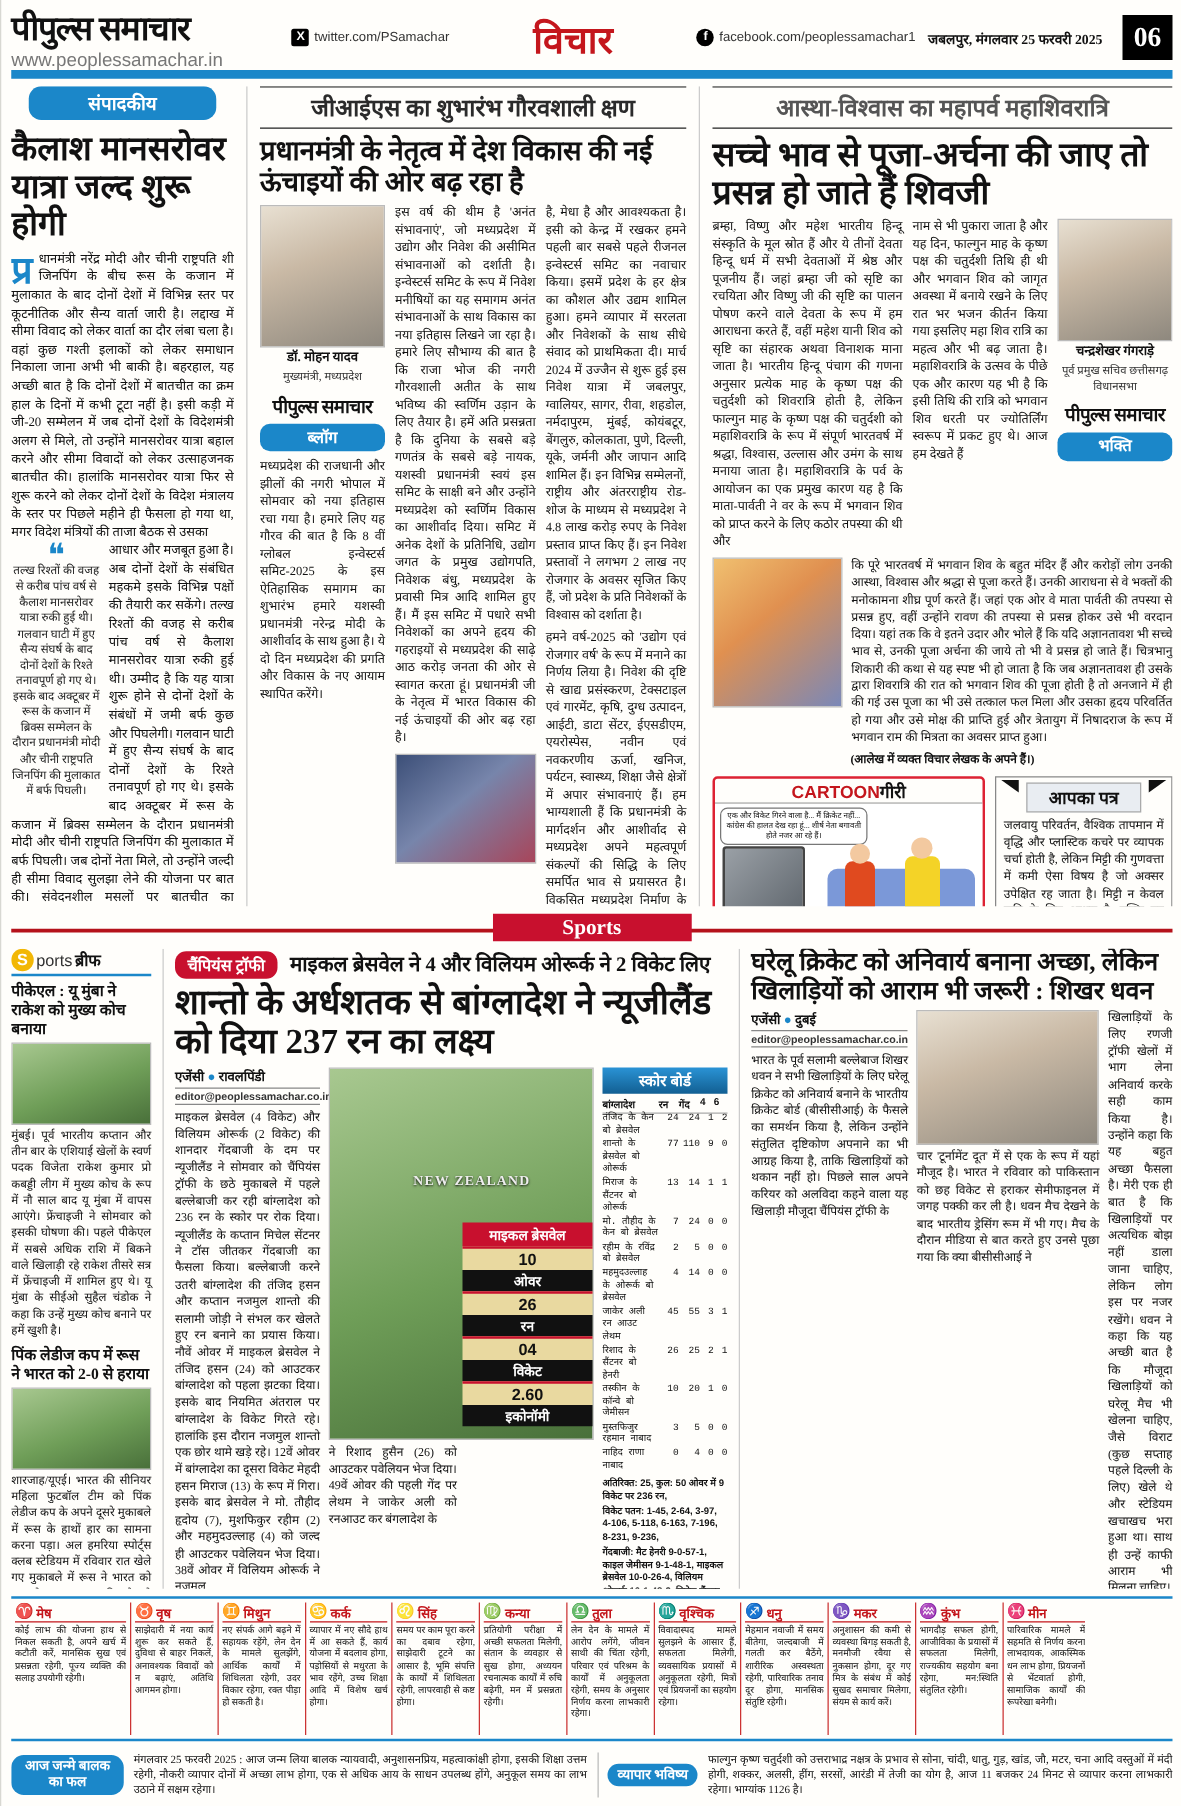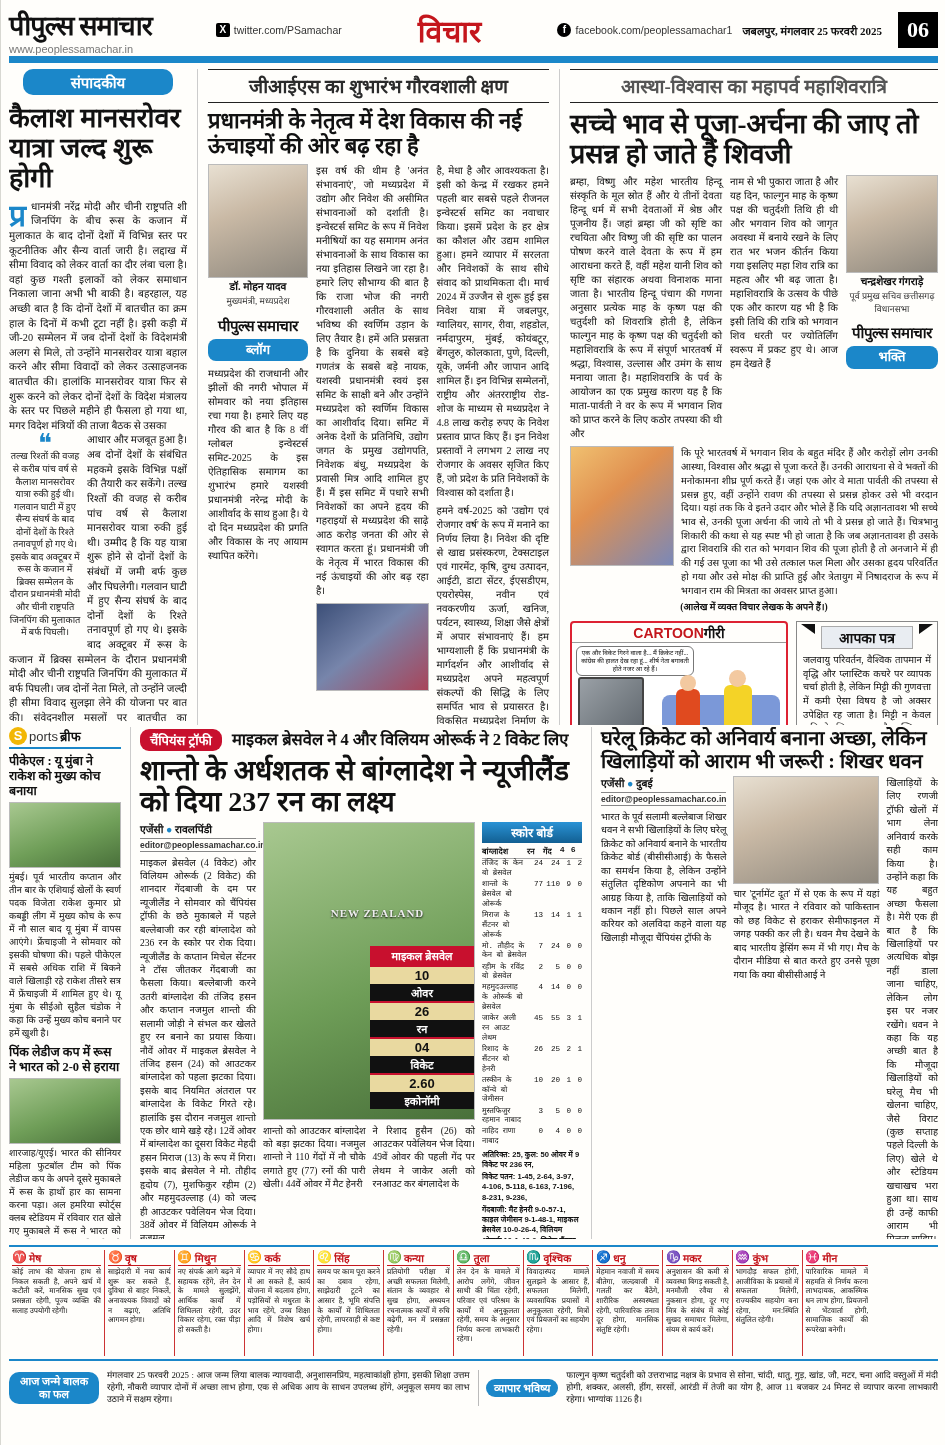--- a/index.html
+++ b/index.html
@@ -2,21 +2,21 @@
 <html lang="hi"><head>
 <meta charset="utf-8">
 <style>
   html,body{margin:0;padding:0;background:#e8e8e4;}
   .page{width:945px;height:1445px;margin:0 auto;background:#fffefb;position:relative;
         font-family:"Liberation Serif", serif;color:#111;overflow:hidden;
         border-left:1px solid #d8d8d2;border-right:1px solid #d8d8d2;}
   
   .masthead{display:flex;align-items:center;gap:10px;padding:8px 8px 4px 8px;height:44px;}
   .brand{font-size:27px;font-weight:bold;letter-spacing:-1px;white-space:nowrap;}
-  .brand-url{font-size:11px;color:#777;font-family:"Liberation Sans",sans-serif;}
+  .brand-url{font-size:15px;color:#777;font-family:"Liberation Sans",sans-serif;}
   .social{display:flex;align-items:center;gap:4px;font-family:"Liberation Sans",sans-serif;font-size:10.5px;color:#333;}
   .xicon{width:14px;height:14px;background:#000;color:#fff;font-size:10px;line-height:14px;text-align:center;border-radius:2px;font-weight:bold;}
   .fbicon{width:14px;height:14px;background:#000;color:#fff;border-radius:50%;font-size:10px;line-height:14px;text-align:center;font-weight:bold;}
   .section-title{color:#c4161c;font-size:30px;font-weight:bold;margin:0 12px;}
   .dateline{font-size:11px;font-weight:bold;white-space:nowrap;}
   .pageno{background:#000;color:#fff;font-size:22px;font-weight:bold;padding:5px 9px;margin-left:6px;}
   .bluebar{height:7px;background:#1b87c9;margin:0 8px;}
   .sp{flex:1;}
   
   .main-grid{display:grid;grid-template-columns:178px 352px 1fr;gap:10px;margin:6px 8px 0 8px;height:656px;overflow:hidden;}
@@ -235,20 +235,24 @@
           <div class="letter-corner lc-l"></div>
           <div class="letter-corner lc-r"></div>
           <div class="letter-title">आपका पत्र</div>
           <div class="letter-body">जलवायु परिवर्तन, वैश्विक तापमान में वृद्धि और प्लास्टिक कचरे पर व्यापक चर्चा होती है, लेकिन मिट्टी की गुणवत्ता में कमी ऐसा विषय है जो अक्सर उपेक्षित रह जाता है। मिट्टी न केवल कृषि के लिए आधार है, बल्कि यह पारिस्थितिकी तंत्र का महत्वपूर्ण हिस्सा भी है। यदि मिट्टी की गुणवत्ता खराब होती है, तो इसका सीधा प्रभाव खाद्य सुरक्षा, जल संसाधनों और जैव विविधता पर पड़ता है।</div>
 
         </div>
       </div>
     </div>
   </div>
 
+  <div class="sports-banner">
+    <div class="line"></div>
+    <div class="label">Sports</div>
+  </div>
 
   <div class="sports-grid">
 
     <div>
       <div class="brief-h">
         <span class="brief-s">S</span>
         <span class="brief-rest">ports</span>
         <span class="brief-tag">ब्रीफ</span>
       </div>
       <div class="brief-head">पीकेएल : यू मुंबा ने राकेश को मुख्य कोच बनाया</div>
@@ -298,21 +302,20 @@
                   </div>
 
                   <div>
                     <div class="st-val">2.60</div>
                     <div class="st-lab">इकोनॉमी</div>
                   </div>
                 </div>
             </div>
           </div>
           <div class="below-cols">
-            <div class="newsbody">शान्तो को आउटकर बांग्लादेश को बड़ा झटका दिया। नजमुल शान्तो ने 110 गेंदों में नौ चौके लगाते हुए (77) रनों की पारी खेली। 44वें ओवर में मैट हेनरी</div>
             <div class="newsbody">ने रिशाद हुसैन (26) को आउटकर पवेलियन भेज दिया। 49वें ओवर की पहली गेंद पर लेथम ने जाकेर अली को रनआउट कर बंगलादेश के</div>
           </div>
         </div>
         <div class="sb">
           <div class="sb-title">स्कोर बोर्ड</div>
           <div class="sb-head">
             <span>बांग्लादेश</span>
             <span>रन</span>
             <span>गेंद</span>
             <span>4</span>

